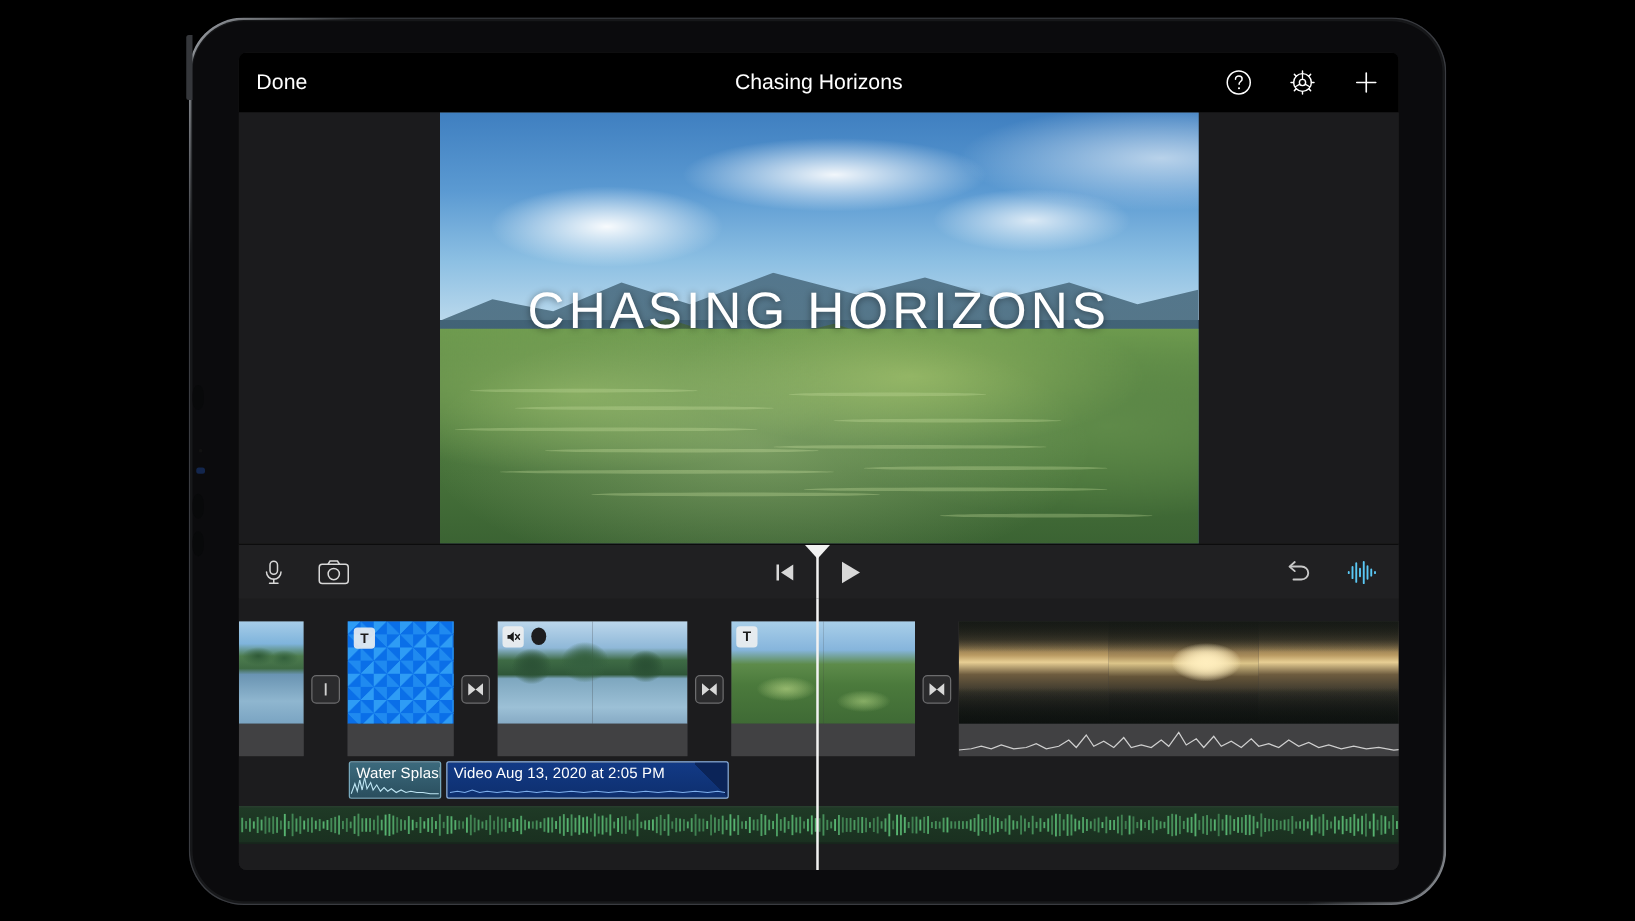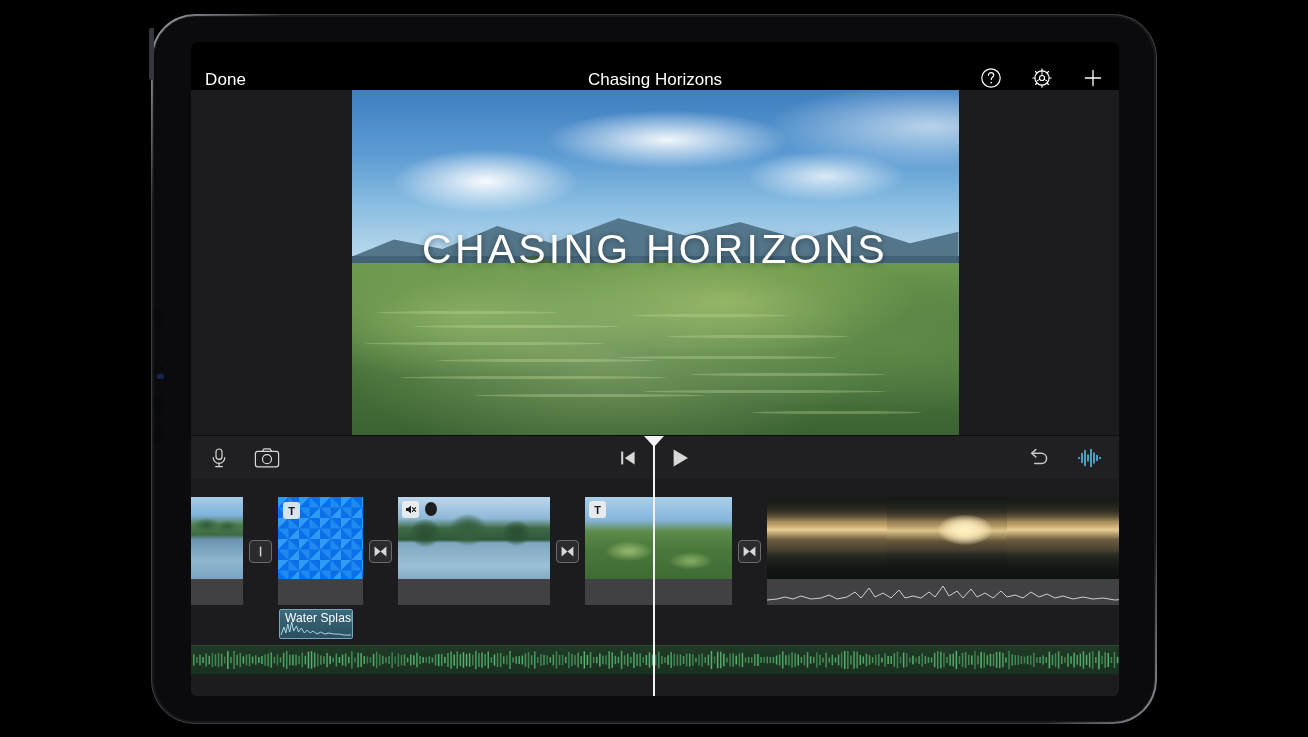--- a/index.html
+++ b/index.html
@@ -35,21 +35,21 @@
 
   
   #screen{
     position:absolute; left:40px; top:28px; width:928px; height:654px;
     border-radius:6px; overflow:hidden; background:#1c1c1e;
   }
 
   
   #topbar{
     position:relative; height:48px; background:#000;
-    display:flex; align-items:flex-end; padding:0 14px;
+    display:flex; align-items:center; padding:0 14px;
   }
   #done-button{ color:#fff; font-size:17px; letter-spacing:.1px; cursor:pointer; }
   #project-title{
     position:absolute; left:0; right:0; text-align:center;
     color:#fff; font-size:17px; font-weight:400; pointer-events:none;
   }
   #top-actions{ margin-left:auto; display:flex; align-items:center; gap:27px; z-index:2;}
   .topicon{ width:24px; height:24px; display:block; }
 
   
@@ -395,20 +395,27 @@
 
       <div id="track-audio">
         <div style="width:88px;"></div>
         <div class="aclip" id="aclip-splash" style="width:74px;">
           <div class="aclip-label">Water Splash</div>
           <svg class="awave" viewBox="0 0 74 20" preserveAspectRatio="none">
             <path fill="none" stroke="#bfe6f4" stroke-width=".9" d="M1 17 L4 9 L6 15 L8 6 L10 14 L12 4 L14 13 L17 8 L19 14 L22 10 L25 15 L28 12 L31 15 L34 13 L38 16 L42 14 L46 16 L50 15 L55 16 L60 16 L66 17 L73 17"></path>
           </svg>
         </div>
         <div style="width:4px;"></div>
+        <div class="aclip" id="aclip-video" style="width:226px;">
+          <div class="fade" style="right:0;background:linear-gradient(225deg,#0b2458 50%,transparent 50%);"></div>
+          <div class="aclip-label">Video Aug 13, 2020 at 2:05 PM</div>
+          <svg class="awave" viewBox="0 0 226 20" preserveAspectRatio="none">
+            <path fill="none" stroke="#7fb0ee" stroke-width=".9" d="M2 16 L8 15 L14 16 L20 14 L26 16 L32 15 L40 16 L48 15 L56 16 L64 15 L72 16 L80 15 L90 16 L100 15 L110 16 L120 15 L130 16 L140 15 L150 16 L160 15 L170 16 L180 15 L190 16 L200 15 L210 16 L218 15 L224 16"></path>
+          </svg>
+        </div>
       </div>
 
       <div id="track-music">
         <svg id="music-wave" viewBox="0 0 928 30" preserveAspectRatio="none">
             <rect x="2.0" y="8.8" width="1.5" height="12.4" fill="#58b571" opacity="0.80"></rect>
             <rect x="5.1" y="11.6" width="1.5" height="6.7" fill="#58b571" opacity="0.66"></rect>
             <rect x="8.2" y="9.2" width="1.5" height="11.6" fill="#58b571" opacity="0.78"></rect>
             <rect x="11.3" y="11.9" width="1.5" height="6.2" fill="#58b571" opacity="0.95"></rect>
             <rect x="14.4" y="8.1" width="1.5" height="13.8" fill="#58b571" opacity="0.73"></rect>
             <rect x="17.5" y="10.4" width="1.5" height="9.3" fill="#58b571" opacity="0.90"></rect>

